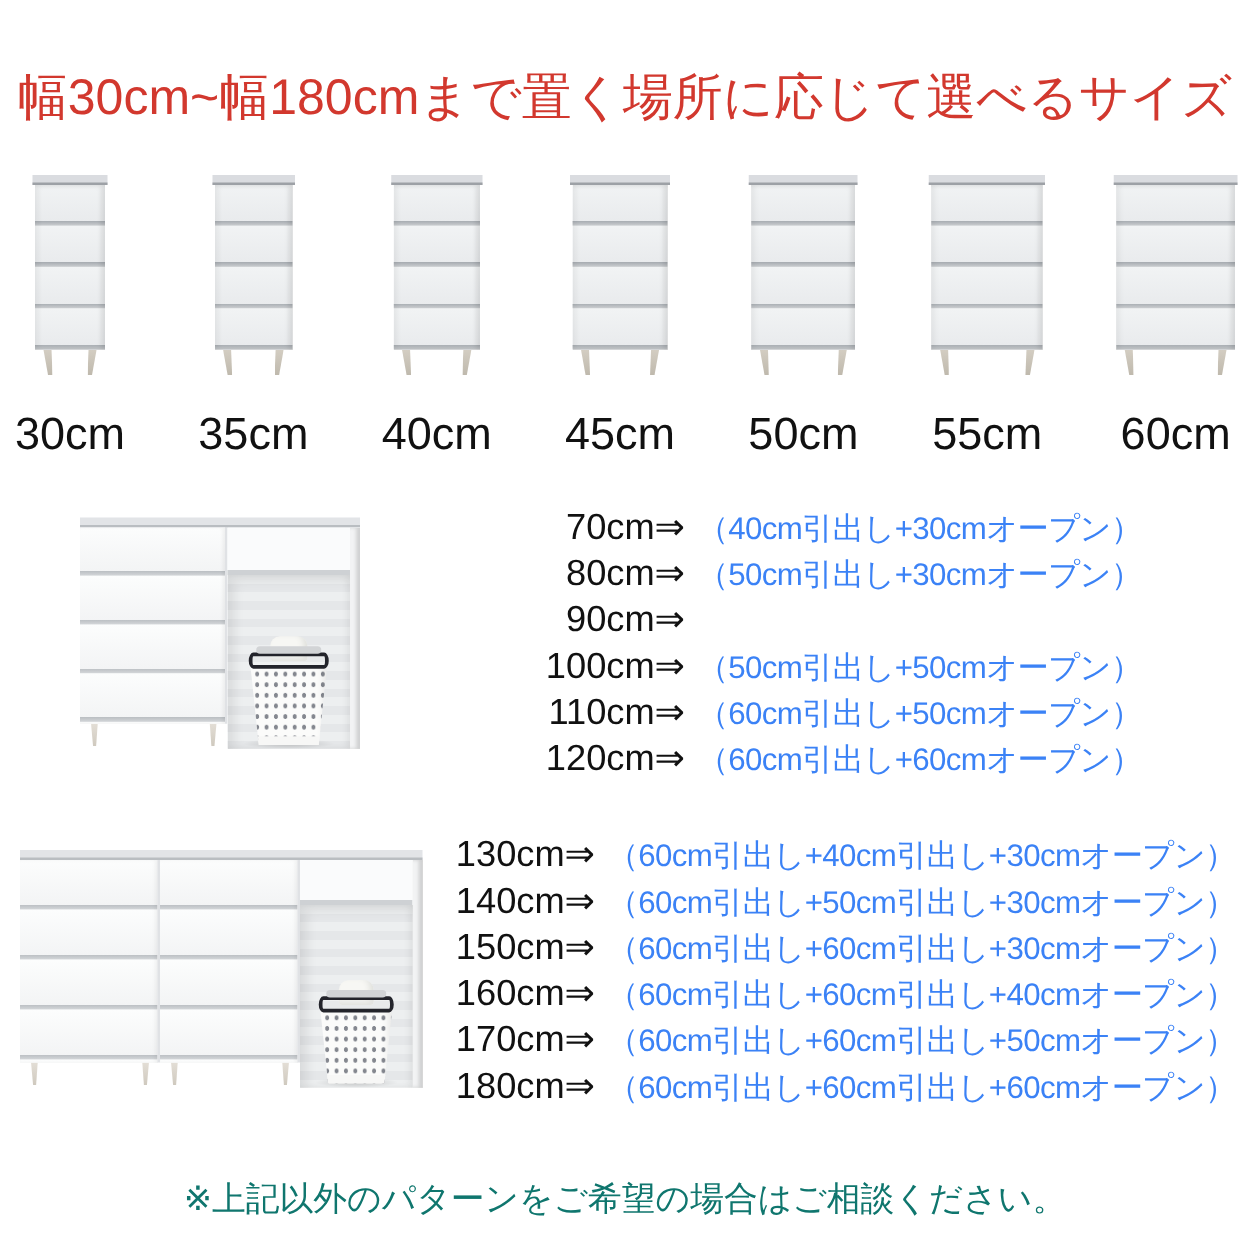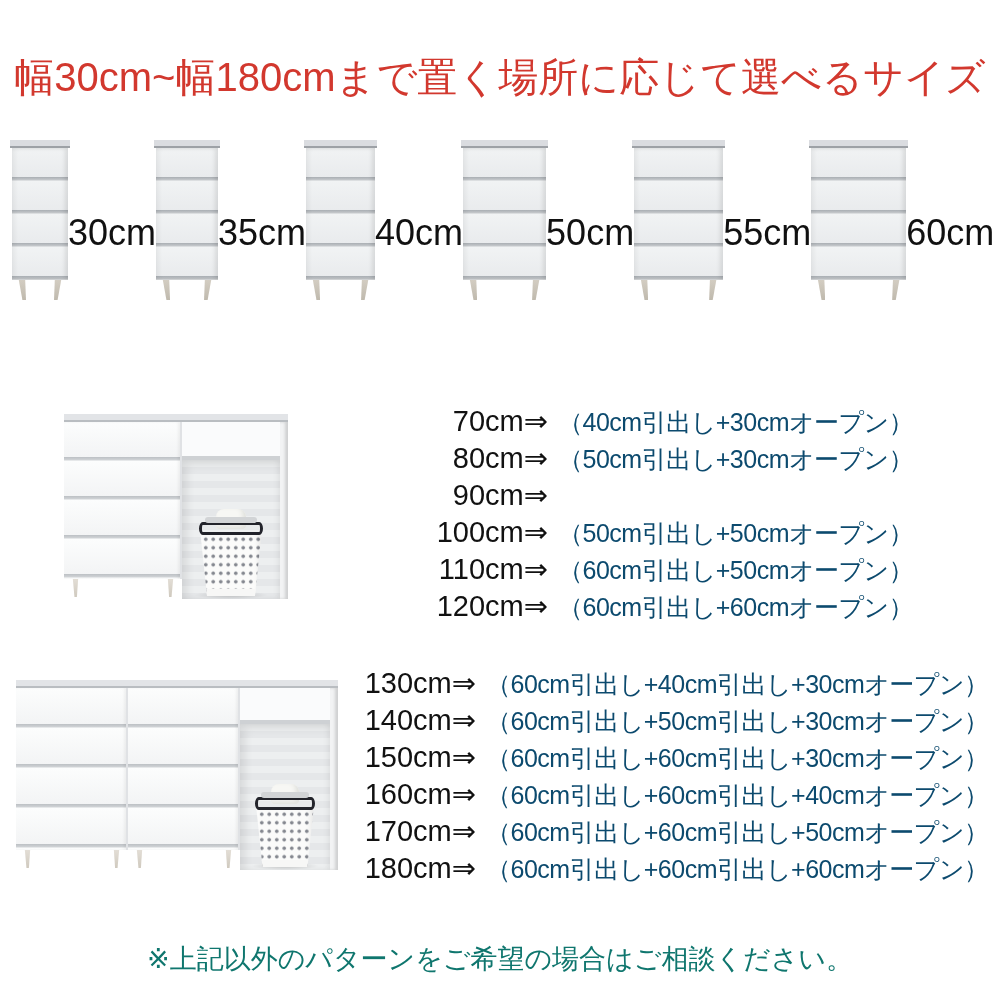--- a/index.html
+++ b/index.html
@@ -14,21 +14,21 @@
   .title {
     position:absolute; top:50px; left:0; right:0;
     text-align:center; font-size:40px; font-weight:500;
     color:#d2382e; letter-spacing:0px; white-space:nowrap;
   }
   
   .single-row {
     position:absolute; top:140px; left:12px; right:12px;
     display:flex; justify-content:space-between; align-items:flex-start;
   }
-  .size-col { display:flex; flex-direction:row; align-items:center; }
+  .size-col { display:flex; flex-direction:column; align-items:center; }
   .size-label { margin-top:24px; font-size:36px; color:#111; white-space:nowrap; }
   .cabinet { position:relative; }
   .cab-top {
     height:8px; margin:0 -2px; background:#dadce0;
     border-bottom:2px solid #9da1a6;
   }
   .cab-body {
     height:132px;
     background-image:
       repeating-linear-gradient(180deg,
@@ -116,21 +116,21 @@
     box-shadow: inset 0 -7px 0 0 #f7f7f6, inset -4px 0 5px rgba(0,0,0,.07);
   }
   
   .combo-list { position:absolute; }
   .list2 { left:398px; top:404px; width:560px; }
   .list3 { left:344px; top:666px; width:652px; }
   .combo-row { display:flex; align-items:baseline; height:37px; white-space:nowrap; }
   .size-cell { font-size:29px; color:#111; text-align:right; }
   .list2 .size-cell { width:150px; }
   .list3 .size-cell { width:132px; }
-  .detail-cell { font-size:25px; color:#0c4a6e; margin-left:10px; letter-spacing:-0.5px; }
+  .detail-cell { font-size:25px; color:#3b82f6; margin-left:10px; letter-spacing:-0.5px; }
   
   .footnote {
     position:absolute; top:941px; left:0; right:0;
     text-align:center; font-size:27px; color:#0f766e; white-space:nowrap;
   }
 </style>
 </head>
 <body>
 
 <div class="page">
@@ -154,20 +154,28 @@
       </div>
       <div class="size-label">35cm</div>
     </div>
     <div class="size-col">
       <div class="cabinet w2">
         <div class="cab-top"></div>
         <div class="cab-body"></div>
         <div class="cab-legs"></div>
       </div>
       <div class="size-label">40cm</div>
+    </div>
+    <div class="size-col">
+      <div class="cabinet w3">
+        <div class="cab-top"></div>
+        <div class="cab-body"></div>
+        <div class="cab-legs"></div>
+      </div>
+      <div class="size-label">45cm</div>
     </div>
     <div class="size-col">
       <div class="cabinet w4">
         <div class="cab-top"></div>
         <div class="cab-body"></div>
         <div class="cab-legs"></div>
       </div>
       <div class="size-label">50cm</div>
     </div>
     <div class="size-col">

